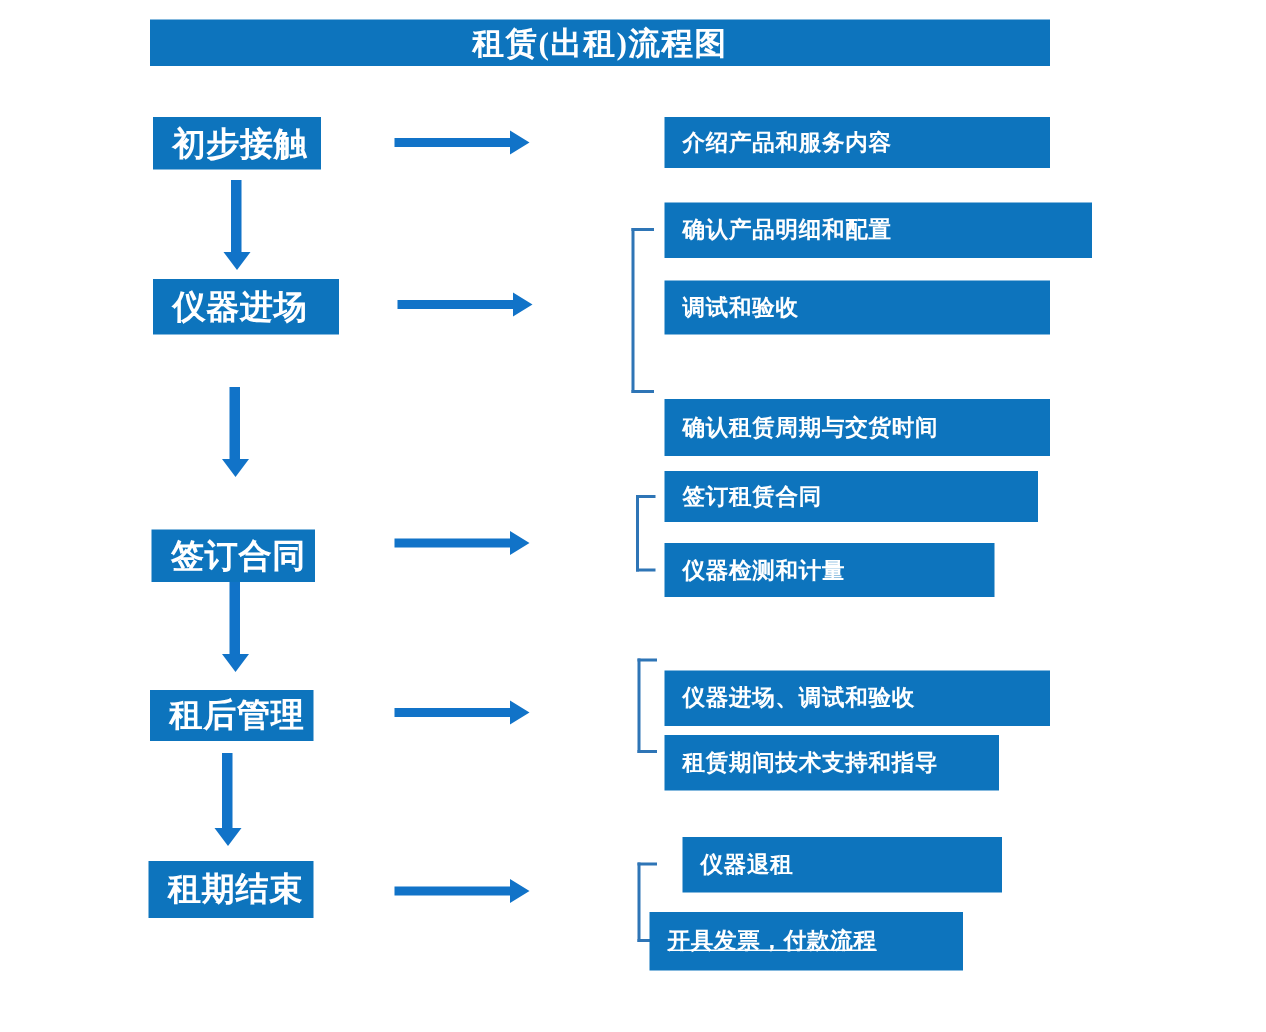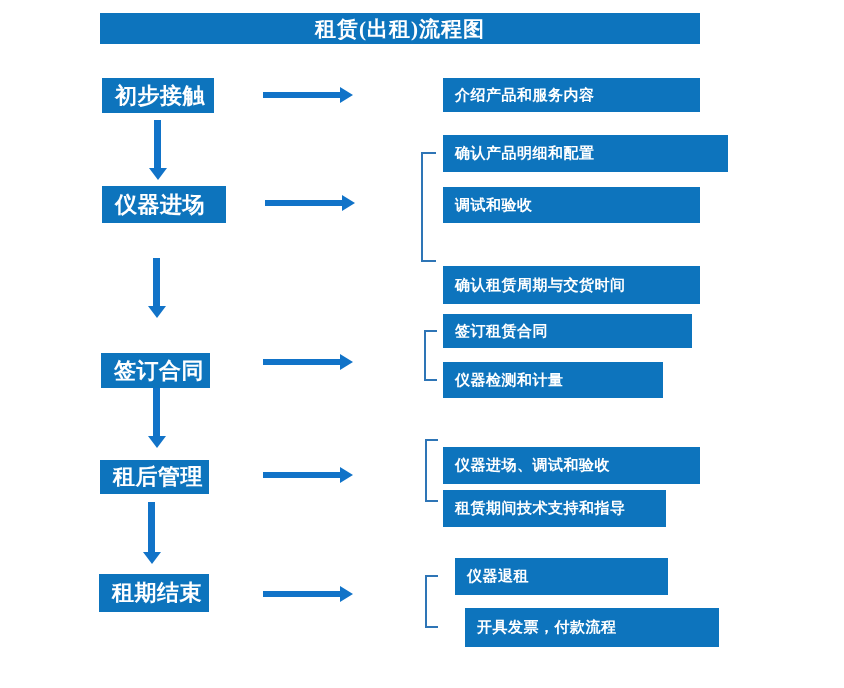--- a/index.html
+++ b/index.html
@@ -136,15 +136,15 @@
   <div class="box out" style="left:443px; top:187px; width:257px; height:36px;">调试和验收</div>
   <div class="box out" style="left:443px; top:242px; width:257px; height:38px;margin-top:24px;">确认租赁周期与交货时间</div>
 
   <div class="box out" style="left:443px; top:314px; width:249px; height:34px;">签订租赁合同</div>
   <div class="box out" style="left:443px; top:362px; width:220px; height:36px;">仪器检测和计量</div>
 
   <div class="box out" style="left:443px; top:423px; width:257px; height:37px;margin-top:24px;">仪器进场、调试和验收</div>
   <div class="box out" style="left:443px; top:490px; width:223px; height:37px;">租赁期间技术支持和指导</div>
 
   <div class="box out" style="left:455px; top:558px; width:213px; height:37px;">仪器退租</div>
-  <div class="box out" style="left:465px; top:608px; width:254px; height:39px;">开具发票，付款流程</div>
+  <div class="box out" style="left:433px; top:608px; width:209px; height:39px;text-decoration:underline;">开具发票，付款流程</div>
 
 </div>
 
 </body></html>

